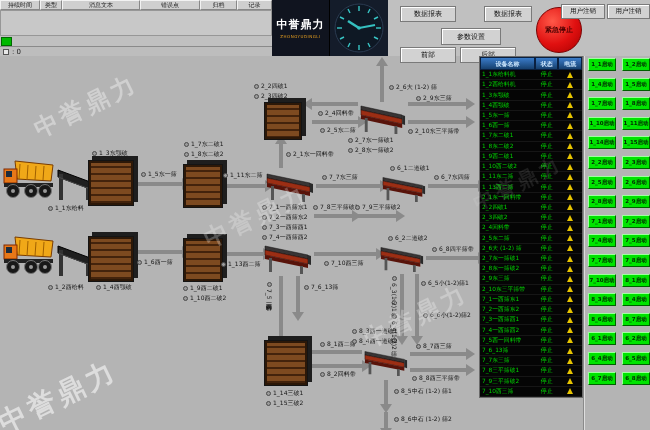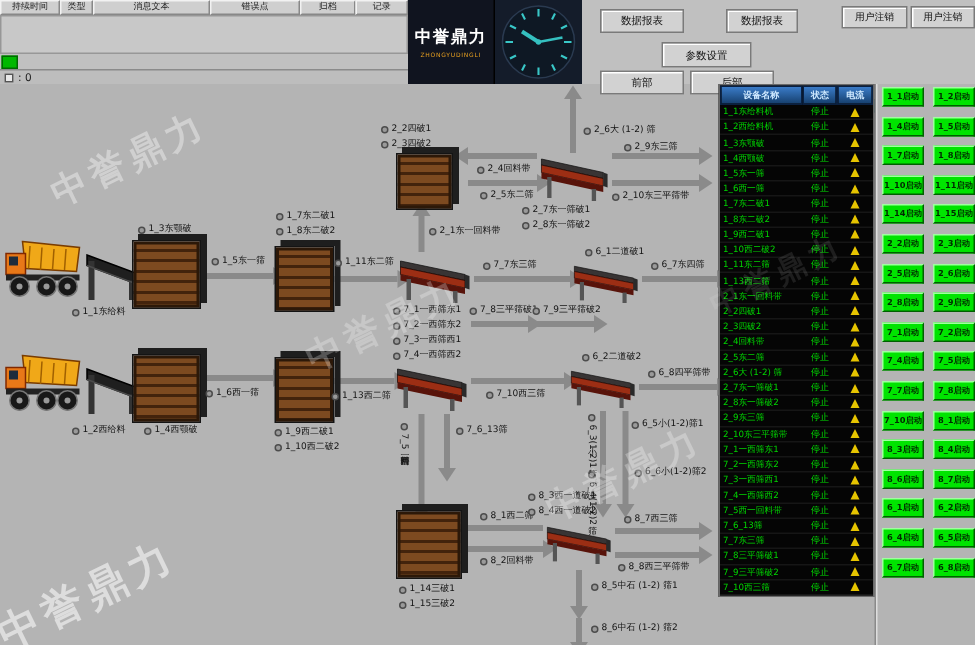--- a/index.html
+++ b/index.html
@@ -126,20 +126,23 @@
       <circle cx="26" cy="26" r="1.8" fill="#35c0c0"></circle>
     </svg>
   </div>
 
   <div class="gbtn" style="left:400px;top:6px;width:56px;height:16px">数据报表</div>
   <div class="gbtn" style="left:484px;top:6px;width:48px;height:16px">数据报表</div>
   <div class="gbtn" style="left:441px;top:28px;width:60px;height:17px">参数设置</div>
   <div class="gbtn" style="left:400px;top:47px;width:56px;height:16px">前部</div>
   <div class="gbtn" style="left:460px;top:47px;width:56px;height:16px">后部</div>
 
+  <div id="estop">
+    <span>紧急停止</span>
+  </div>
 
   <div class="gbtn" style="left:561px;top:4px;width:44px;height:15px;font-size:6.5px">用户注销</div>
   <div class="gbtn" style="left:607px;top:4px;width:43px;height:15px;font-size:6.5px">用户注销</div>
 
   <span class="ntab" style="left:489px;top:66px;width:36px">骨料车间</span>
   <span class="ntab" style="left:545px;top:66px;width:18px">制砂</span>
   <span class="ntab" style="left:567px;top:66px;width:17px">装车</span>
 
   <div id="startgrid">
       <div class="sbtn" style="left: 588px; top: 58px;">1_1启动</div>

